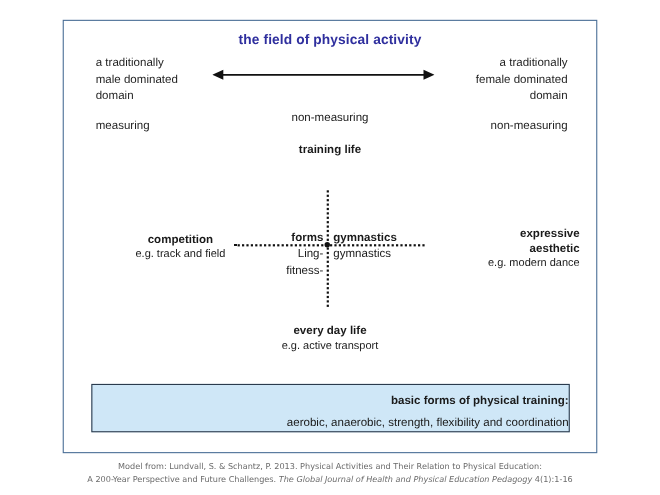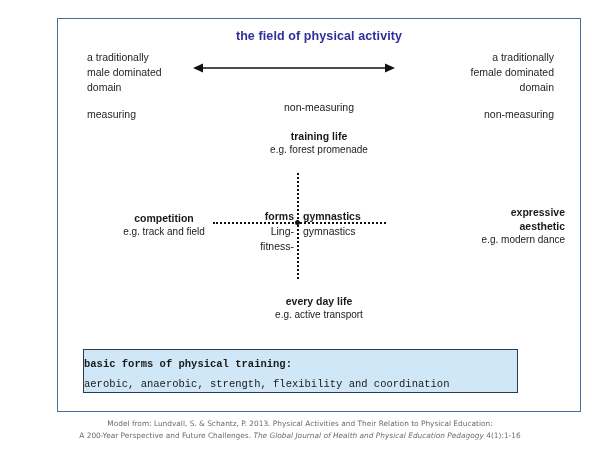--- a/index.html
+++ b/index.html
@@ -14,21 +14,21 @@
     font-family: "Liberation Sans", sans-serif;
     color: #1a1a1a;
     overflow: hidden;
   }
 
   
   #diagram-frame {
     position: absolute;
     left: 57px;
     top: 18px;
-    width: 524px;
+    width: 486px;
     height: 394px;
     border: 1.5px solid #4a6e96;
     background: #ffffff;
     box-sizing: border-box;
   }
 
   
   #diagram-title {
     position: absolute;
     left: 0;
@@ -168,22 +168,21 @@
   
   #basic-forms-box {
     position: absolute;
     left: 25px;
     top: 330px;
     width: 435px;
     height: 44px;
     background: #cfe7f7;
     border: 1.5px solid #2b3b4d;
     box-sizing: border-box;
-    text-align: left;
-    font-family: Liberation Mono, monospace;
+    text-align: right;
   }
   #basic-forms-title {
     font-size: 10.5px;
     font-weight: bold;
     margin-top: 8px;
   }
   #basic-forms-body {
     font-size: 10.5px;
     margin-top: 8px;
   }
@@ -228,21 +227,20 @@
   <svg id="axis-arrow" viewBox="0 0 202 12">
     <line x1="8" y1="6" x2="194" y2="6" stroke="#111111" stroke-width="1.6"></line>
     <polygon points="0,6 10,1.5 10,10.5" fill="#111111"></polygon>
     <polygon points="202,6 192,1.5 192,10.5" fill="#111111"></polygon>
   </svg>
 
   <div class="center-col" id="center-nonmeasuring">non-measuring</div>
 
   <div class="center-col" id="node-outdoor">
     <div class="node-title">training life</div>
-    <div class="node-sub">e.g. forest promenade</div>
   </div>
 
   <div id="node-competition">
     <div class="node-title">competition</div>
     <div class="node-sub">e.g. track and field</div>
   </div>
 
   <div id="node-expressive">
     <div class="node-title">expressive</div>
     <div class="node-title">aesthetic</div>

